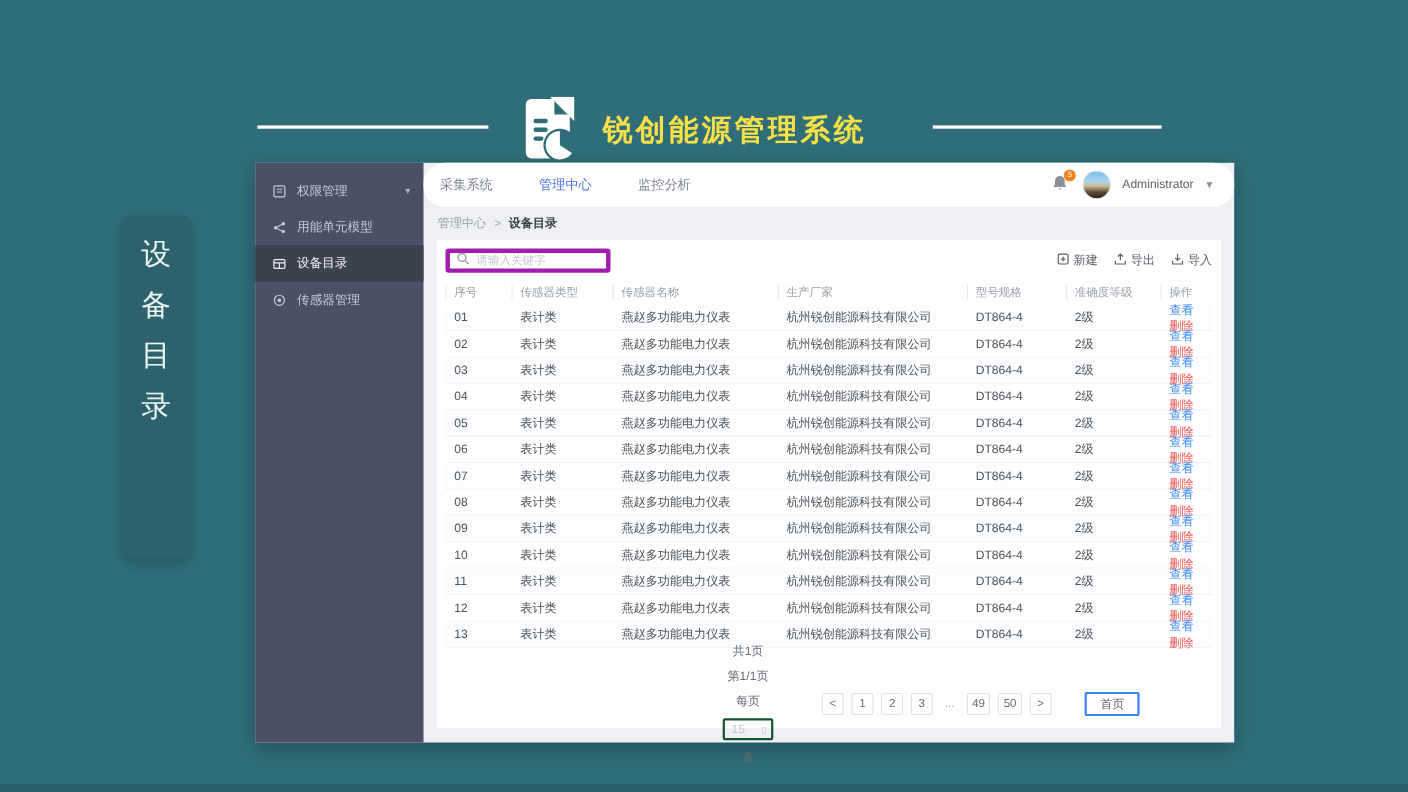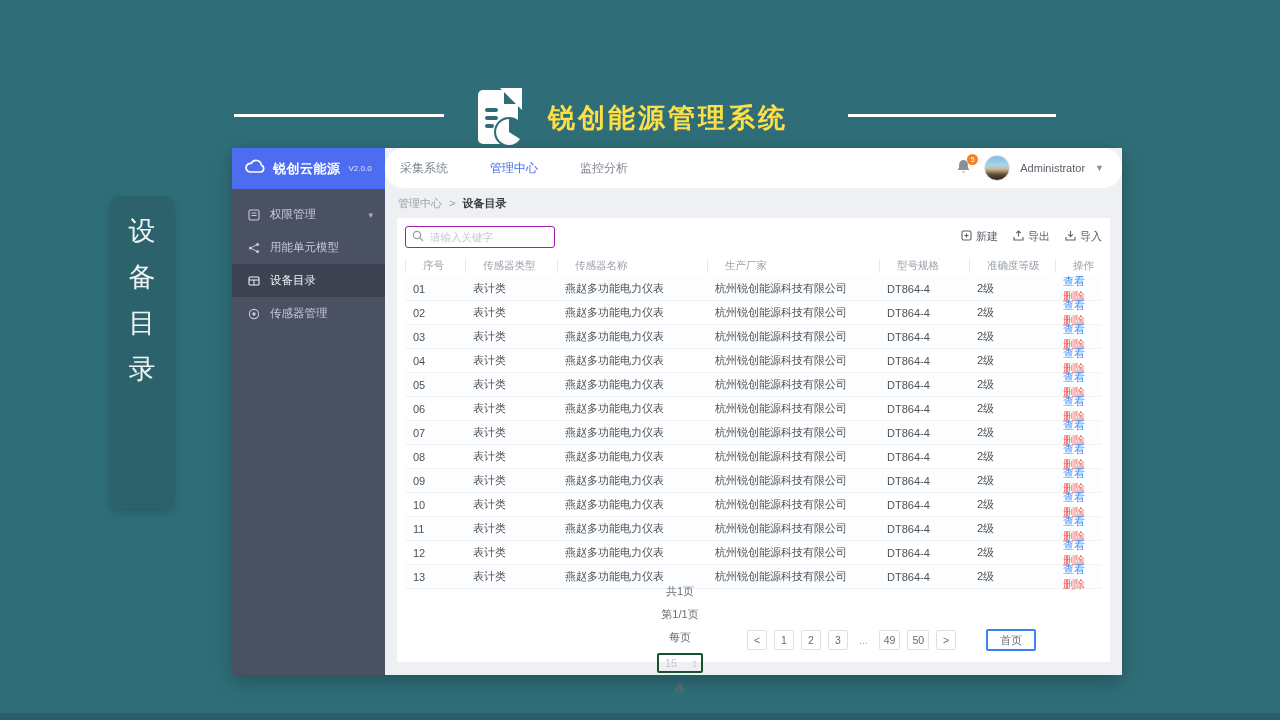--- a/index.html
+++ b/index.html
@@ -59,31 +59,31 @@
 
   
   .card { position:absolute; left:12px; right:12px; top:70px; bottom:13px; background:#ffffff;
           border-radius:2px; padding:0 8px; }
   .tabs { height:30px; border-bottom:1px solid #ebeef2; display:flex; align-items:flex-end; padding-left:2px; }
   .tab { font-size:12px; color:#3c4148; margin-right:24px; padding-bottom:8px; cursor:pointer;
          border-bottom:2px solid transparent; }
   .tab.active { color:#4a6cf0; border-bottom-color:#4a6cf0; }
 
   .toolbar { height:37px; display:flex; align-items:center; }
-  .search-box { width:150px; height:22px; border:1px solid #a21caf; border-radius:3px;
+  .search-box { width:150px; height:22px; border:4px solid #a21caf; border-radius:3px;
                 display:flex; align-items:center; padding:0 6px; gap:6px; background:#fff; }
   .search-box input { border:none; outline:none; width:100%; font-size:10.5px; color:#555;
                       font-family:inherit; background:transparent; }
   .search-box input::placeholder { color:#c4c8cf; }
   .tool-actions { margin-left:auto; display:flex; align-items:center; gap:15px; }
   .tool-btn { display:flex; align-items:center; gap:4px; font-size:11px; color:#5a6068; cursor:pointer;font-family:Liberation Serif, serif; }
 
   
   .thead { height:22px; display:flex; align-items:center; background:#fff; }
-  .th { font-size:10.5px; color:#9aa1ab; border-left:1px solid #e6e9ed; padding-left:17px; }
+  .th { font-size:10.5px; color:#9aa1ab; border-left:1px solid #e6e9ed; padding-left:7px; }
   .trow { height:24px; display:flex; align-items:center; border-bottom:1px solid #f2f3f5; }
   .trow:nth-child(odd) { background:#fcfdfe; }
   .td { font-size:11px; color:#4c5258; padding-left:8px; }
   .c-no{width:60px;} .c-type{width:92px;} .c-name{width:150px;} .c-mfr{width:172px;}
   .c-model{width:90px;} .c-acc{width:86px;} .c-ops{flex:1;}
   .op-view { color:#3e8ef7; cursor:pointer; margin-right:9px; }
   .op-del  { color:#ef5350; cursor:pointer; }
 
   
   .pager { position:absolute; left:8px; right:8px; bottom:0; height:44px;
@@ -126,29 +126,20 @@
 <div class="side-tab">
   <span>设</span>
   <span>备</span>
   <span>目</span>
   <span>录</span>
 </div>
 
 <div class="window">
 
   <div class="sidebar">
-    <div class="logo-bar">
-      <span>
-        <svg width="22" height="15" viewBox="0 0 22 15">
-          <path d="M6 13 a4.3 4.3 0 1 1 1.2-8.5 a5.4 5.4 0 0 1 10.2 1.6 a3.6 3.6 0 0 1-.7 6.9 Z" fill="none" stroke="#ffffff" stroke-width="1.7" stroke-linejoin="round"></path>
-        </svg>
-      </span>
-      <span class="logo-name">锐创云能源</span>
-      <span class="logo-ver">V2.0.0</span>
-    </div>
     <div class="menu">
       <div class="menu-item">
         <span class="mi-icon">
           <svg width="12" height="12" viewBox="0 0 12 12">
               <rect x="1" y="1" width="10" height="10" rx="1.5" fill="none" stroke="#c6cbd6" stroke-width="1.1"></rect>
               <line x1="3.5" y1="4" x2="8.5" y2="4" stroke="#c6cbd6" stroke-width="1"></line>
               <line x1="3.5" y1="6.5" x2="8.5" y2="6.5" stroke="#c6cbd6" stroke-width="1"></line>
             </svg>
         </span>
         <span>权限管理</span>

